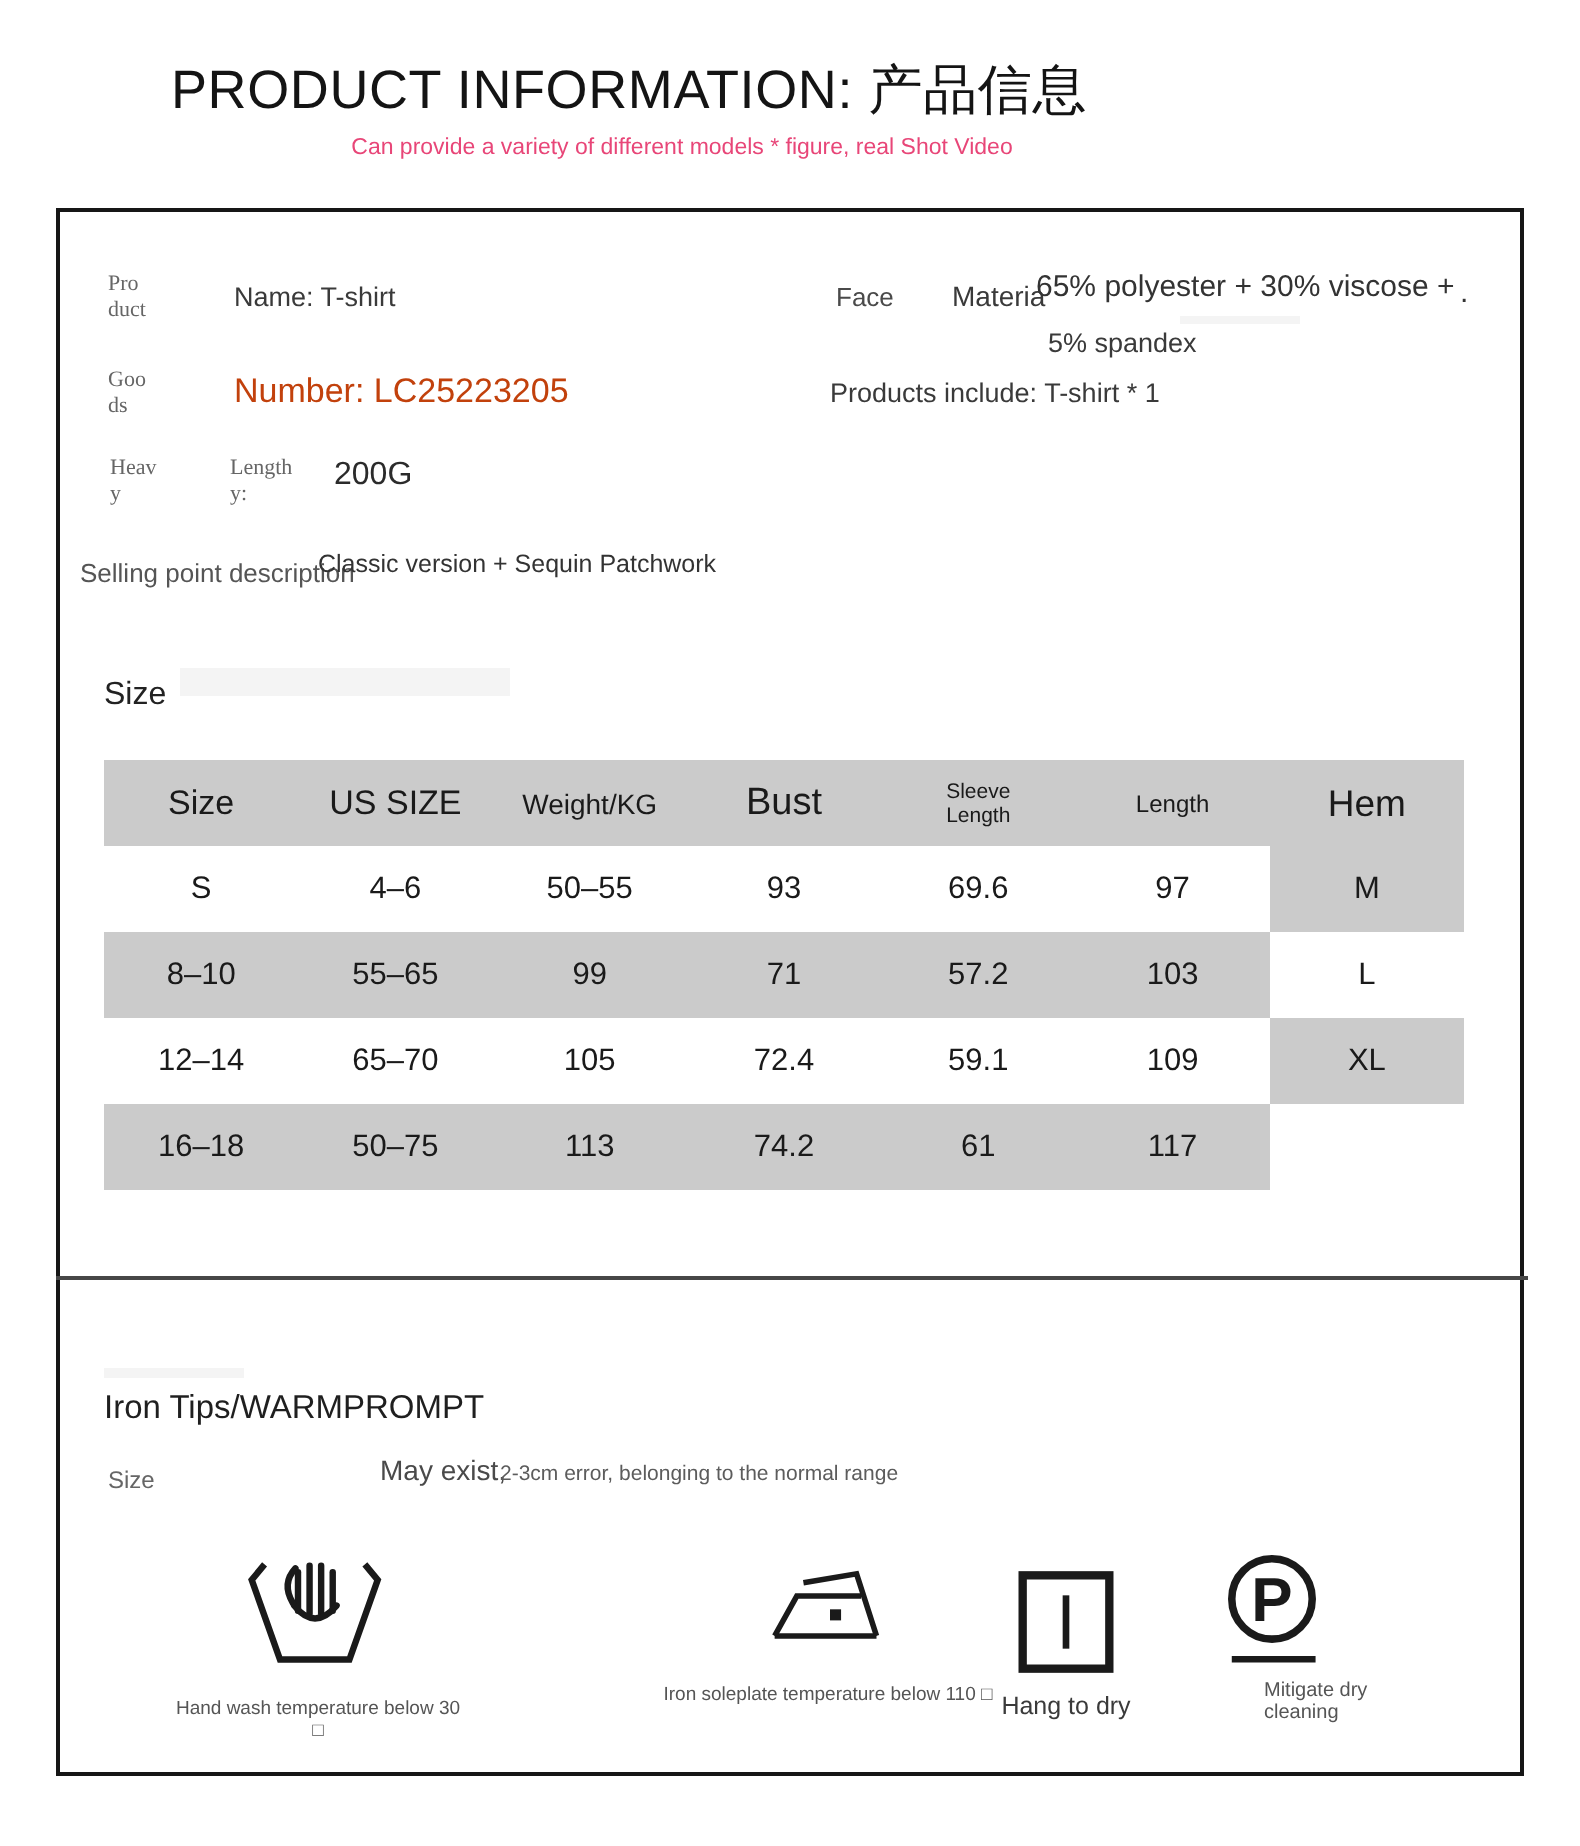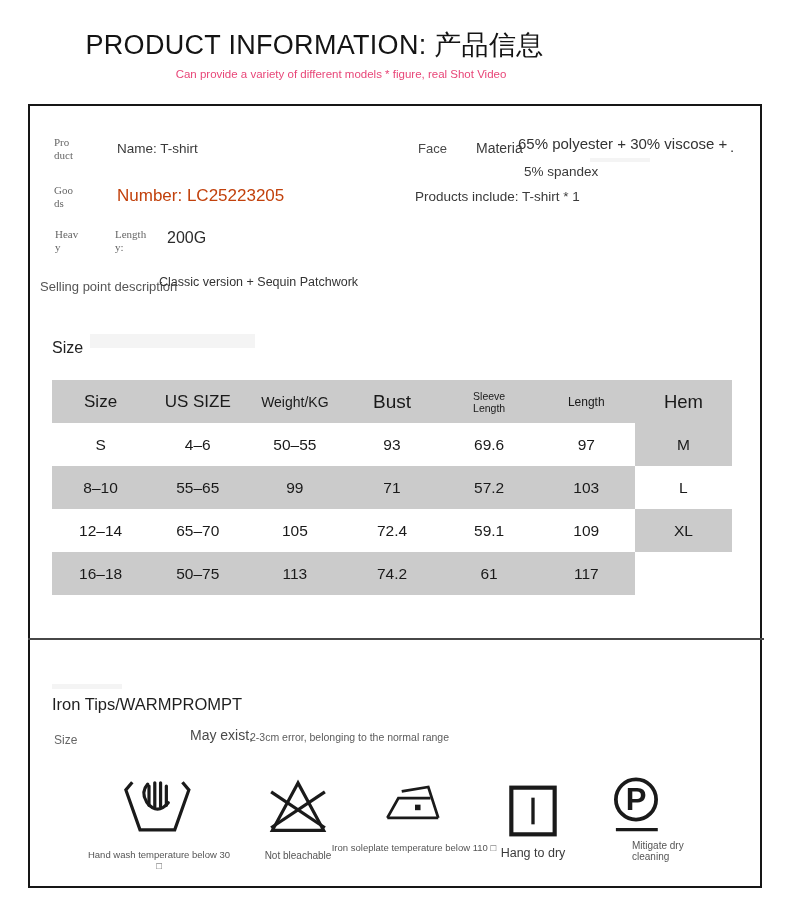--- a/index.html
+++ b/index.html
@@ -153,30 +153,20 @@
               <path d="M60 15 V52"></path>
               <path d="M69 20 V50"></path>
             <path d="M39 46 Q55 66 72 46"></path>
             <path d="M38 44 Q29 29 40 17"></path>
           </g>
         </svg>
       </span>
       <div class="care-label" style="left:-38px; top:78px; width:150px;">Hand wash temperature below 30 □</div>
     </div>
 
-    <div class="care-item" style="left:236px; top:670px;">
-      <span>
-        <svg width="64" height="60" viewBox="0 0 100 92" fill="none" stroke="#1a1a1a" stroke-width="5">
-          <path d="M50 10 L10 84 L90 84 Z" stroke-linejoin="miter"></path>
-          <path d="M8 24 L92 80"></path>
-          <path d="M92 24 L8 80"></path>
-        </svg>
-      </span>
-      <div class="care-label" style="left:-28px; top:74px; width:120px; font-size:10px;">Not bleachable</div>
-    </div>
 
     <div class="care-item" style="left:354px; top:678px;">
       <span>
         <svg width="62" height="38" viewBox="0 0 112 66" fill="none" stroke="#1a1a1a" stroke-width="5">
           <path d="M6 60 L98 60"></path>
           <path d="M6 60 L26 24 L84 24"></path>
           <path d="M32 12 L80 4 L98 60"></path>
           <rect x="56" y="36" width="10" height="10" fill="#1a1a1a" stroke="none"></rect>
         </svg>
       </span>

